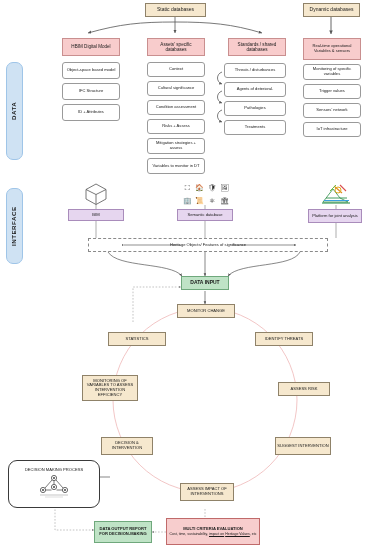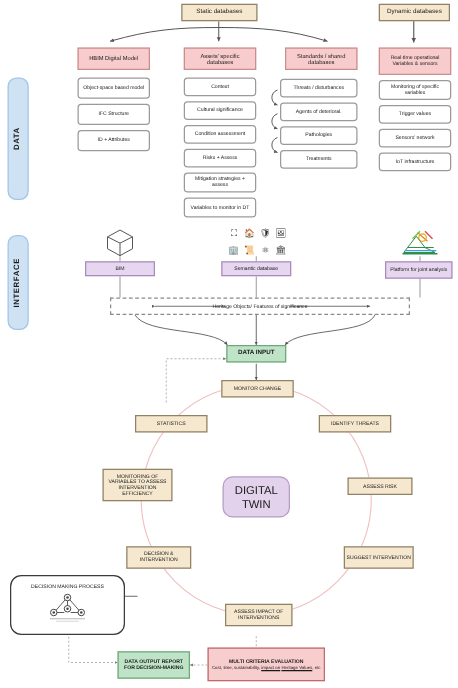--- a/index.html
+++ b/index.html
@@ -258,21 +258,20 @@
   <div class="node bx-tan t5" style="left:275px; top:437px; width:56px; height:18px;">SUGGEST INTERVENTION</div>
 
   <div class="node bx-tan t5" style="left:180px; top:483px; width:54px; height:18px;">ASSESS IMPACT OF INTERVENTIONS</div>
 
   <div class="node bx-tan t5" style="left:101px; top:437px; width:52px; height:18px;">DECISION &amp; INTERVENTION</div>
 
   <div class="node bx-tan t5" style="left:82px; top:375px; width:56px; height:26px;">MONITORING OF VARIABLES TO ASSESS INTERVENTION EFFICIENCY</div>
 
   <div class="node bx-tan t5" style="left:108px; top:332px; width:58px; height:14px;">STATISTICS</div>
 
-  <div class="node bx-dt t9" style="left:178px; top:381px; width:54px; height:33px;">DIGITAL TWIN</div>
 
   <div class="node bx-round" style="left:8px; top:460px; width:92px; height:48px; flex-direction:column;">
     <span class="t5" style="margin-top:3px;">DECISION MAKING PROCESS</span>
     <span style="margin-top:1px;">
       <svg width="40" height="26" viewBox="0 0 40 26">
         <circle cx="20" cy="5" r="2.6" fill="none" stroke="#444" stroke-width="0.8"></circle>
         <circle cx="20" cy="5" r="1" fill="#444"></circle>
         <circle cx="9" cy="17" r="2.6" fill="none" stroke="#444" stroke-width="0.8"></circle>
         <circle cx="9" cy="17" r="1" fill="#444"></circle>
         <circle cx="20" cy="14" r="2.6" fill="none" stroke="#444" stroke-width="0.8"></circle>

